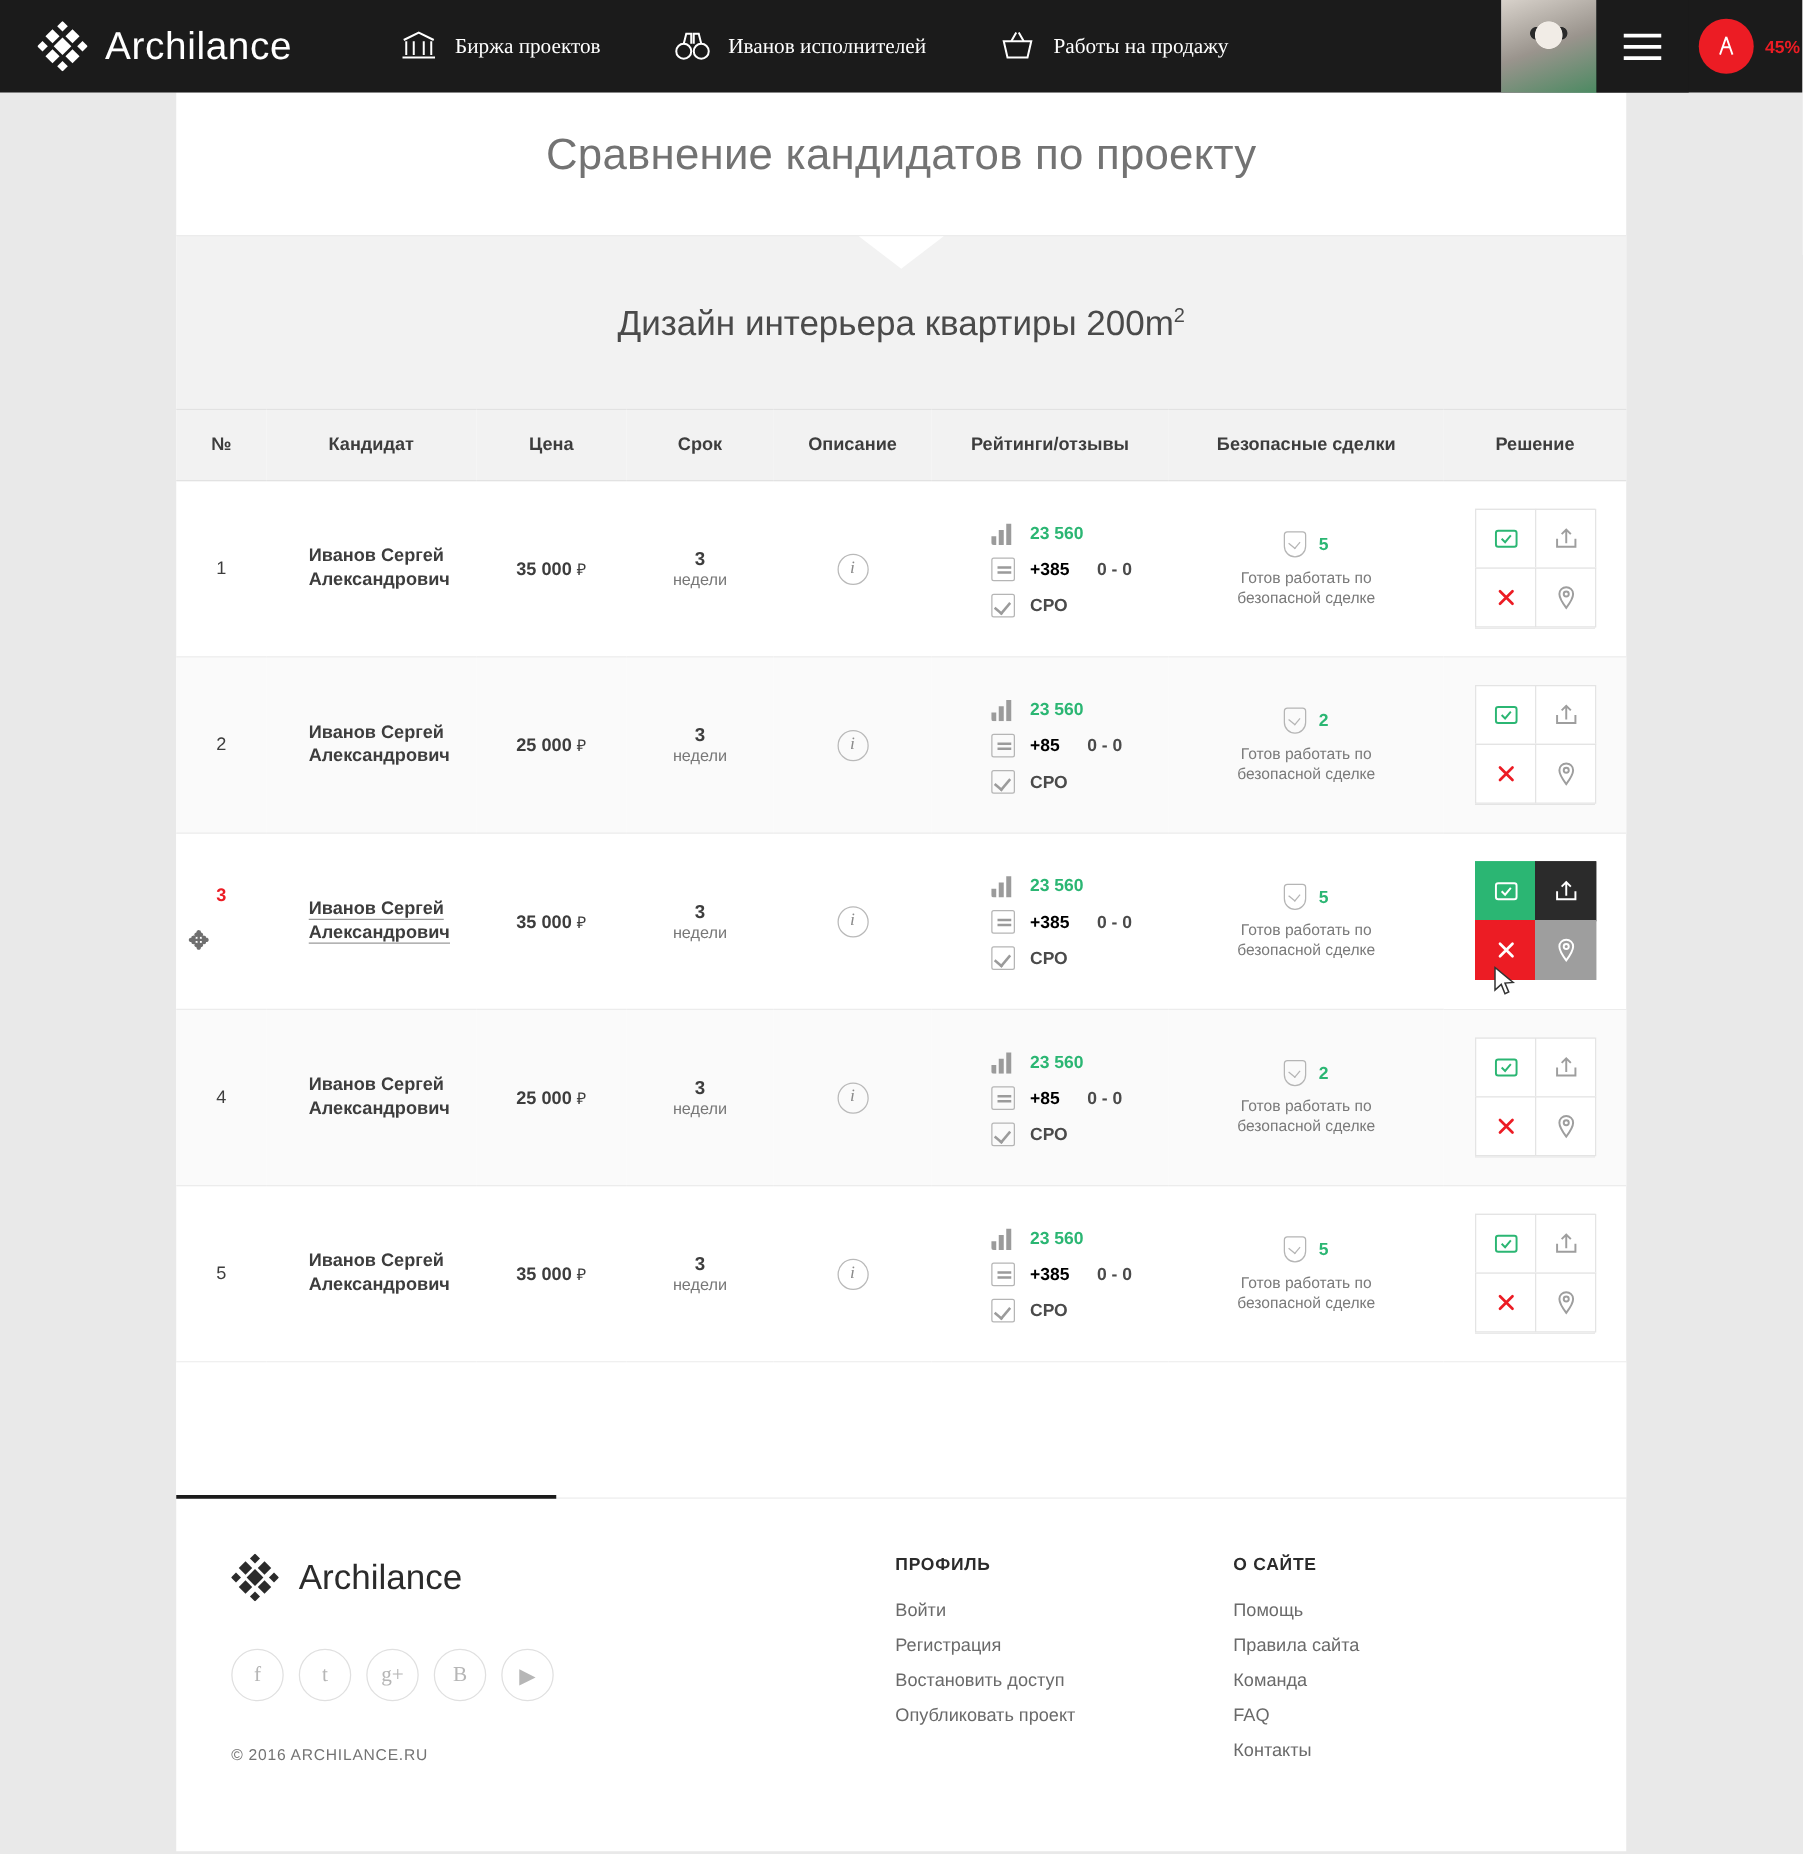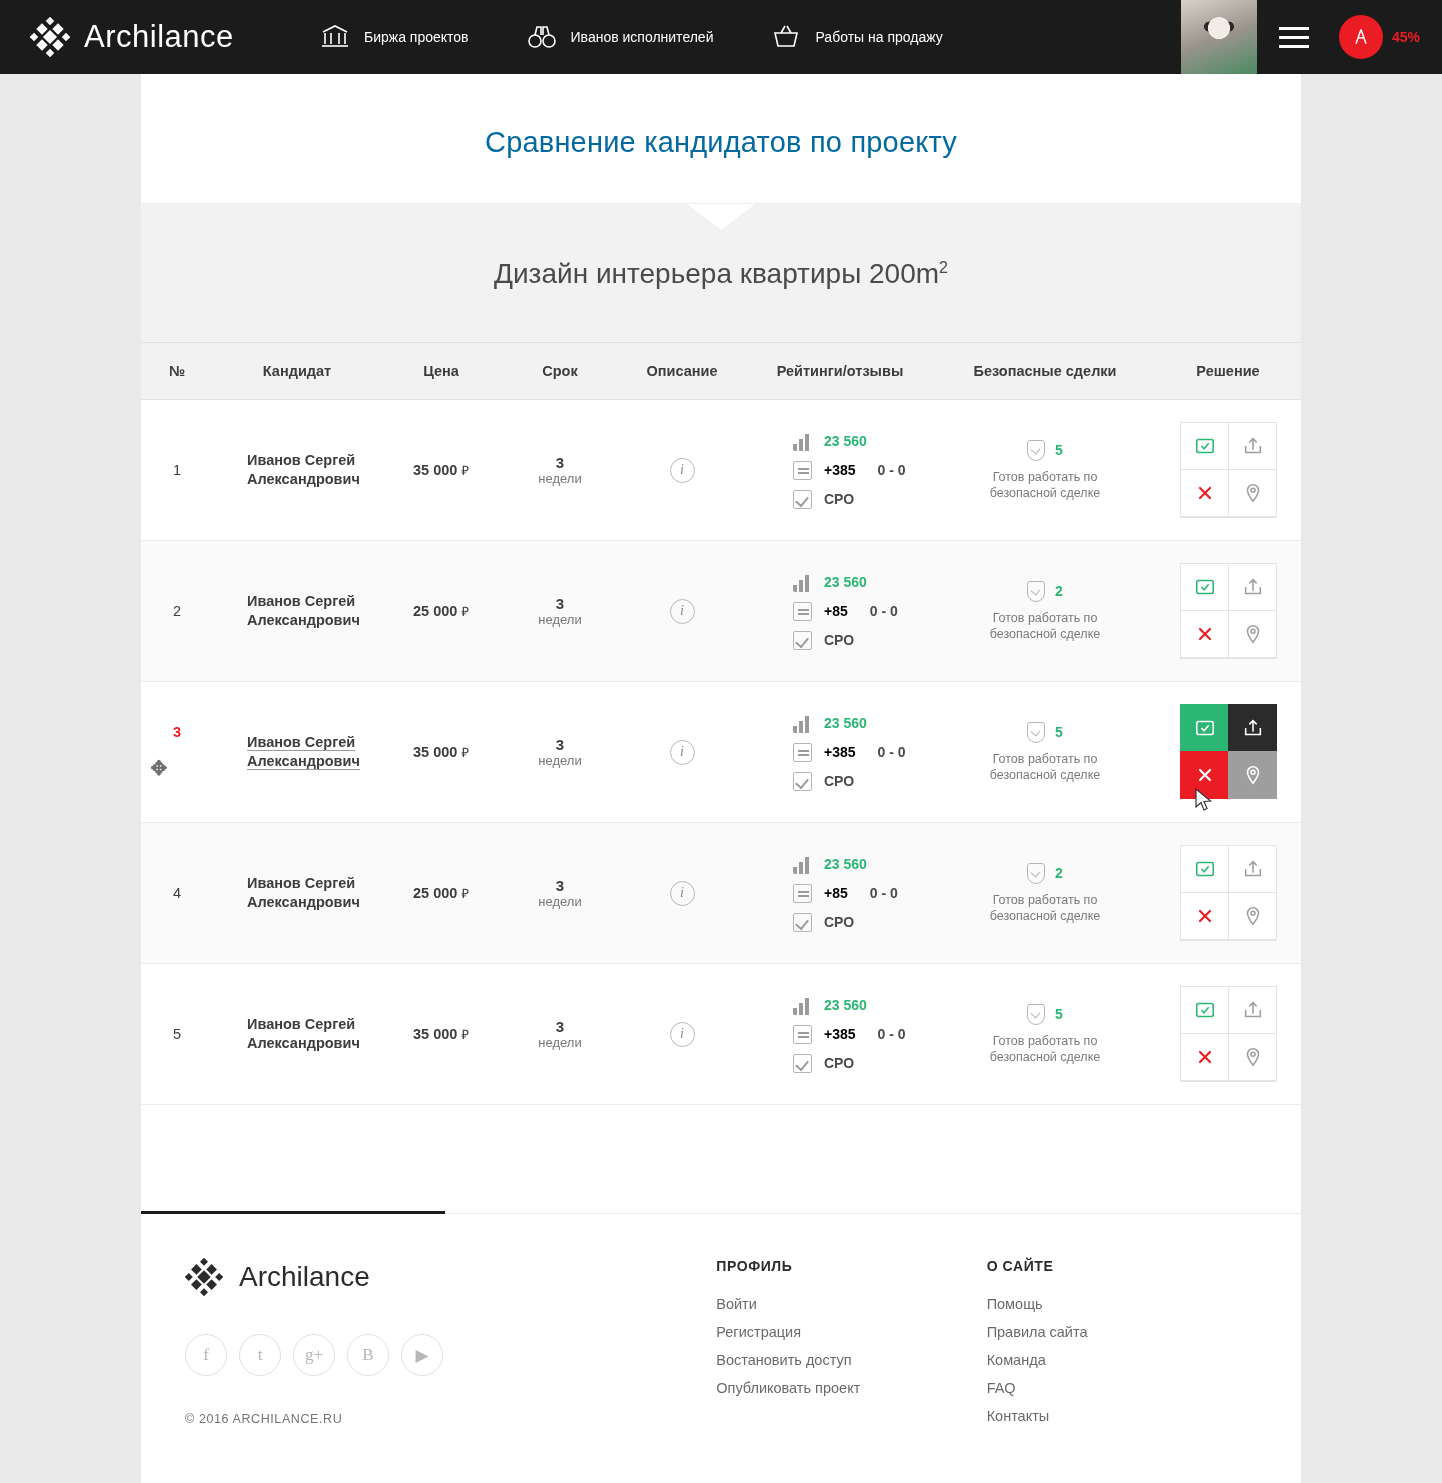--- a/index.html
+++ b/index.html
@@ -45,22 +45,23 @@
     display: flex;
     align-items: center;
     gap: 58px;
     margin-left: 20px;
   }
   .nav-item {
     display: flex;
     align-items: center;
     gap: 14px;
     color: #fff;
-    font-size: 14px;
+    font-size: 17px;
     cursor: pointer;
+    font-family: Liberation Serif, serif;
   }
   .nav-icon { width: 30px; height: 28px; display: inline-block; }
   .header-right {
     position: absolute;
     right: 0; top: 0;
     height: 74px;
     display: flex;
     align-items: center;
   }
   .avatar-thumb {
@@ -88,21 +89,21 @@
   }
   .burger span {
     display: block;
     width: 30px; height: 3px;
     background: #fff;
   }
   .profile-pct {
     display: flex;
     align-items: center;
     gap: 9px;
-    padding-right: 22px;
+    padding-right: 2px;
     padding-left: 8px;
   }
   .pct-circle {
     width: 44px; height: 44px;
     border-radius: 50%;
     background: #ec1c24;
     position: relative;
   }
   .pct-circle .compass {
     position: absolute;
@@ -114,24 +115,24 @@
 
   
   .content {
     width: 1160px;
     margin: 0 auto;
     background: #fff;
     padding-bottom: 0;
   }
   .page-title {
     text-align: center;
-    font-size: 29px;
-    color: #0369a1;
+    font-size: 35px;
+    color: #737373;
     font-weight: 400;
-    padding: 52px 0 44px;
+    padding: 30px 0 44px;
     letter-spacing: .2px;
   }
   .project-band {
     background: #f2f2f2;
     border-top: 1px solid #ececec;
     position: relative;
     text-align: center;
     padding: 54px 0 52px;
   }
   .project-band:before {

